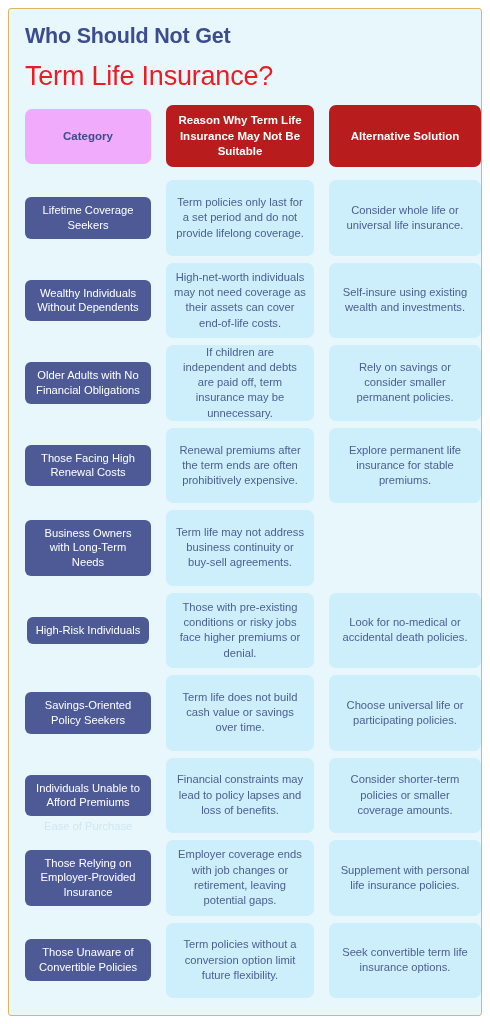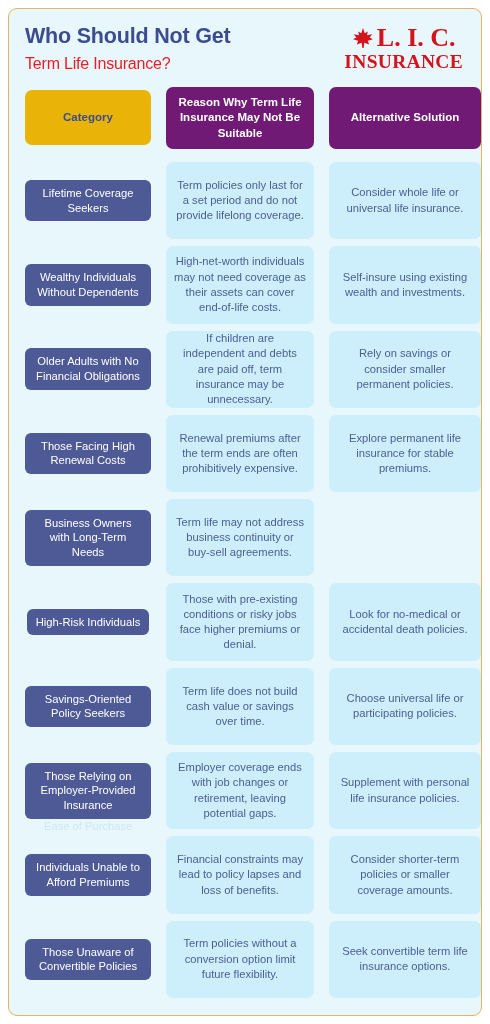--- a/index.html
+++ b/index.html
@@ -23,21 +23,21 @@
     padding: 8px;
     background: #ffffff;
   }
 
   .frame {
     box-sizing: border-box;
     width: 100%;
     height: 100%;
     background: #e8f7fc;
     border: 1.5px solid #e2b45c;
-    border-radius: 9px;
+    border-radius: 3px;
     padding: 0 16px 10px 16px;
     display: flex;
     flex-direction: column;
   }
 
   
   .header {
     display: flex;
     align-items: flex-start;
     justify-content: space-between;
@@ -50,26 +50,26 @@
     padding-top: 1px;
   }
   .title-line1 {
     font-size: 21.5px;
     font-weight: 700;
     color: #3b4c8f;
     letter-spacing: -0.2px;
     white-space: nowrap;
   }
   .title-line2 {
-    font-size: 16px;
+    font-size: 27px;
     font-weight: 400;
     color: #ed1c24;
     letter-spacing: -0.2px;
     white-space: nowrap;
-    margin-top: 7px;
+    margin-top: 13px;
   }
 
   .logo {
     display: flex;
     flex-direction: column;
     align-items: center;
     padding-top: 2px;
     padding-right: 2px;
   }
   .logo-top {
@@ -130,25 +130,25 @@
     align-items: center;
     justify-content: center;
     text-align: center;
     font-size: 11.5px;
     font-weight: 700;
     line-height: 1.33;
     padding: 8px 6px;
     min-height: 55px;
   }
   .hcell.light {
-    background: #eab308;
+    background: #f0abfc;
     color: #3b4c8f;
   }
   .hcell.dark {
-    background: #701a75;
+    background: #b91c1c;
     color: #ffffff;
   }
 
   
   .body-rows {
     flex: 1 1 auto;
     display: flex;
     flex-direction: column;
     justify-content: flex-end;
   }
@@ -202,31 +202,20 @@
 
 <div class="poster">
   <div class="frame">
 
     <div class="header">
       <div class="titles">
         <div class="title-line1">Who Should Not Get</div>
         <div class="title-line2">Term Life Insurance?</div>
       </div>
 
-      <div class="logo">
-        <div class="logo-top">
-          <span class="logo-leaf">
-            <svg class="logo-leaf" viewBox="0 0 100 100" xmlns="http://www.w3.org/2000/svg" aria-hidden="true">
-              <path fill="#d5131c" d="M50 5 L58 28 L72 20 L68 38 L92 33 L80 48 L95 56 L72 62 L78 80 L56 72 L53 95 L47 95 L44 72 L22 80 L28 62 L5 56 L20 48 L8 33 L32 38 L28 20 L42 28 Z"></path>
-            </svg>
-          </span>
-          <span class="logo-lic">L. I. C.</span>
-        </div>
-        <div class="logo-ins">INSURANCE</div>
-      </div>
     </div>
 
     <div class="table">
 
       <div class="row header-row">
         <div class="col-cat">
           <div class="hcell light" style="width:100%;">Category</div>
         </div>
         <div class="col-rea">
           <div class="hcell dark" style="width:100%;height:100%;">Reason Why Term Life Insurance May Not Be Suitable</div>
@@ -314,39 +303,39 @@
           <div class="col-rea">
             <div class="cell">Term life does not build cash value or savings over time.</div>
           </div>
           <div class="col-alt">
             <div class="cell">Choose universal life or participating policies.</div>
           </div>
         </div>
 
         <div class="row data-row">
           <div class="col-cat">
+            <div class="pill">Individuals Unable to Afford Premiums</div>
+          </div>
+          <div class="col-rea">
+            <div class="cell">Financial constraints may lead to policy lapses and loss of benefits.</div>
+          </div>
+          <div class="col-alt">
+            <div class="cell">Consider shorter-term policies or smaller coverage amounts.</div>
+          </div>
+        </div>
+
+        <div class="row data-row">
+          <div class="col-cat">
             <div class="pill">Those Relying on Employer-Provided Insurance</div>
           </div>
           <div class="col-rea">
             <div class="cell">Employer coverage ends with job changes or retirement, leaving potential gaps.</div>
           </div>
           <div class="col-alt">
             <div class="cell">Supplement with personal life insurance policies.</div>
-          </div>
-        </div>
-
-        <div class="row data-row">
-          <div class="col-cat">
-            <div class="pill">Individuals Unable to Afford Premiums</div>
-          </div>
-          <div class="col-rea">
-            <div class="cell">Financial constraints may lead to policy lapses and loss of benefits.</div>
-          </div>
-          <div class="col-alt">
-            <div class="cell">Consider shorter-term policies or smaller coverage amounts.</div>
           </div>
         </div>
 
         <div class="row data-row">
           <div class="col-cat">
             <div class="pill">Those Unaware of Convertible Policies</div>
           </div>
           <div class="col-rea">
             <div class="cell">Term policies without a conversion option limit future flexibility.</div>
           </div>

